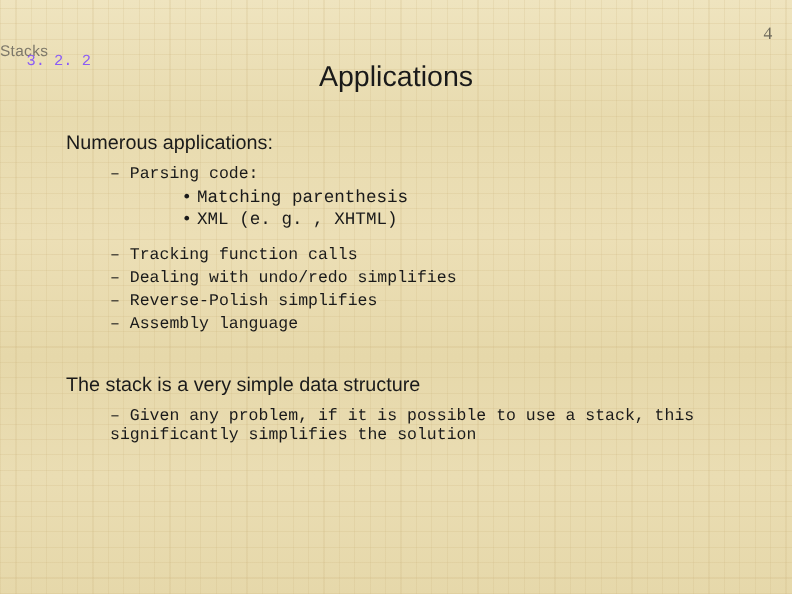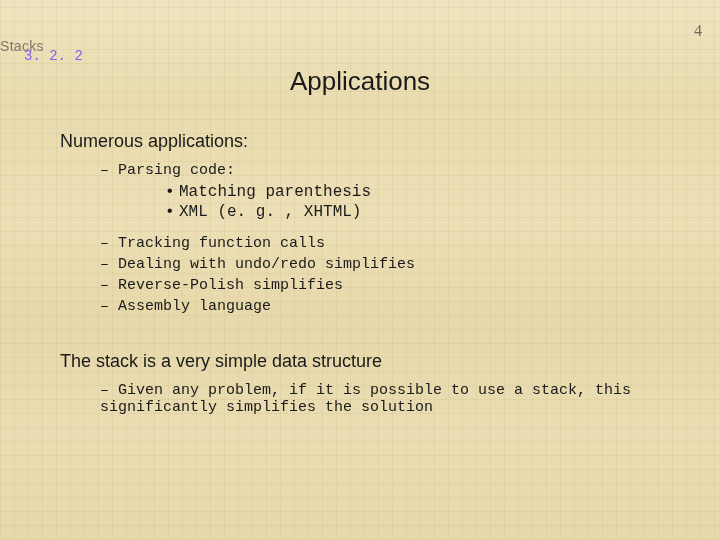--- a/index.html
+++ b/index.html
@@ -51,21 +51,20 @@
     left: 24px;
     font-family: Liberation Mono, monospace;
     font-size: 14px;
     color: #8b5cf6;
   }
   .title {
     text-align: center;
     font-family: Arial, sans-serif;
     font-size: 26px;
     color: #1a1a1a;
-    margin-top: 12px;
     margin-bottom: 34px;
     font-weight: 400;
   }
   .content {
     padding: 0 30px 0 60px;
   }
   .lvl0 {
     font-size: 18px;
     margin: 6px 0 10px 0;
   }

